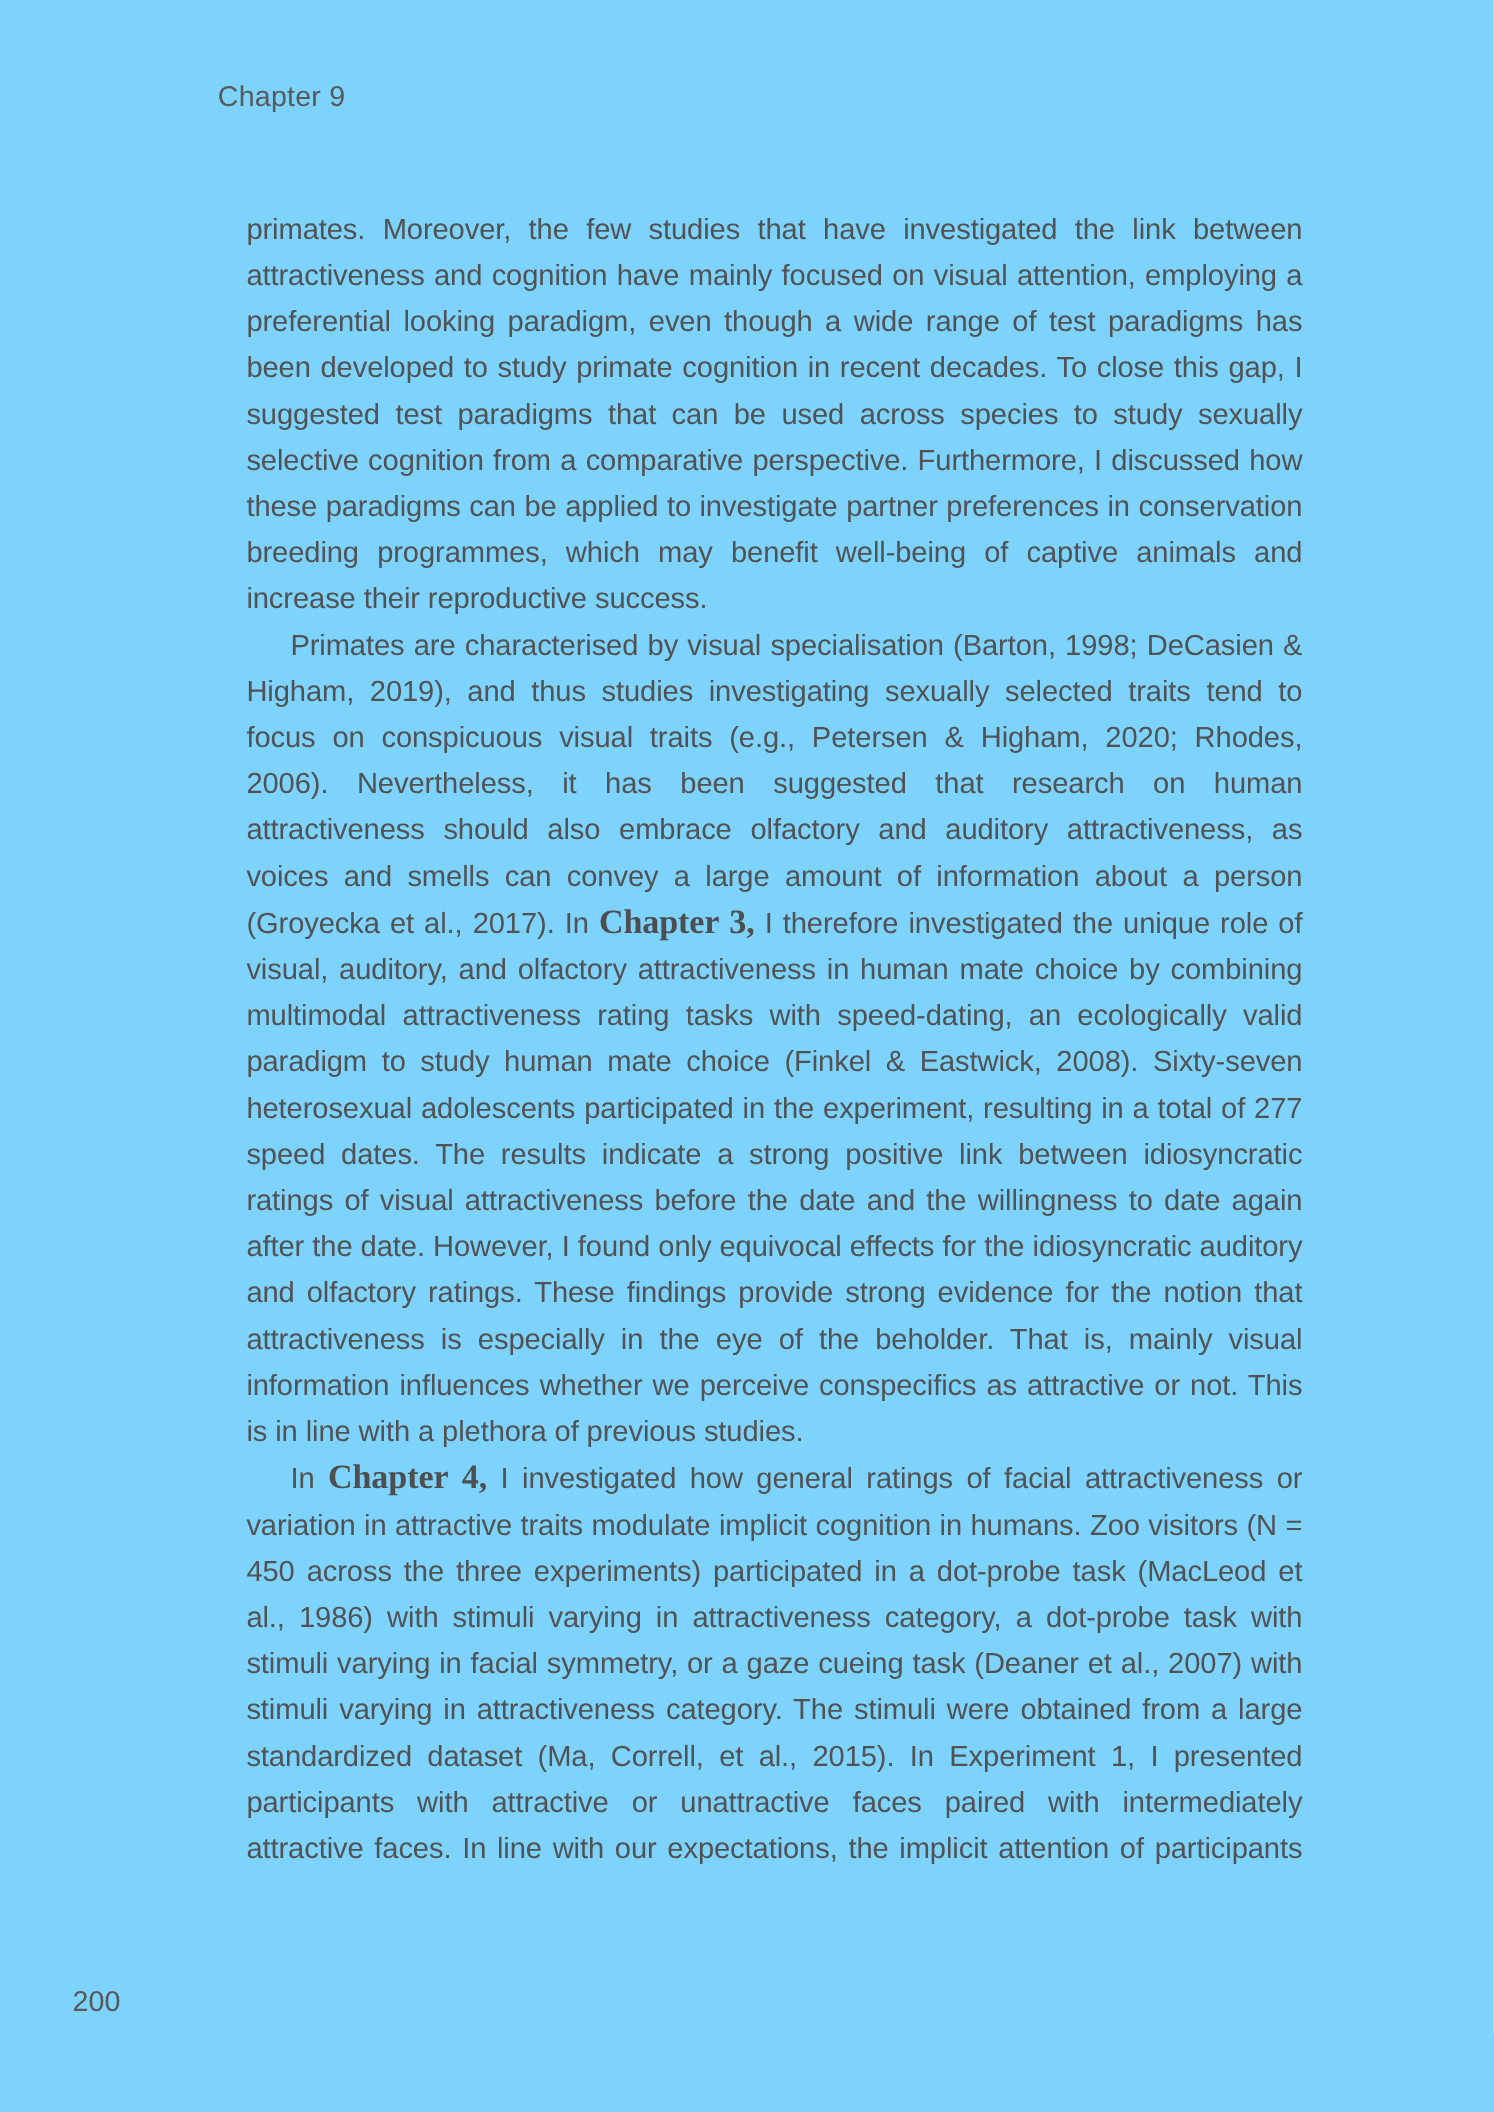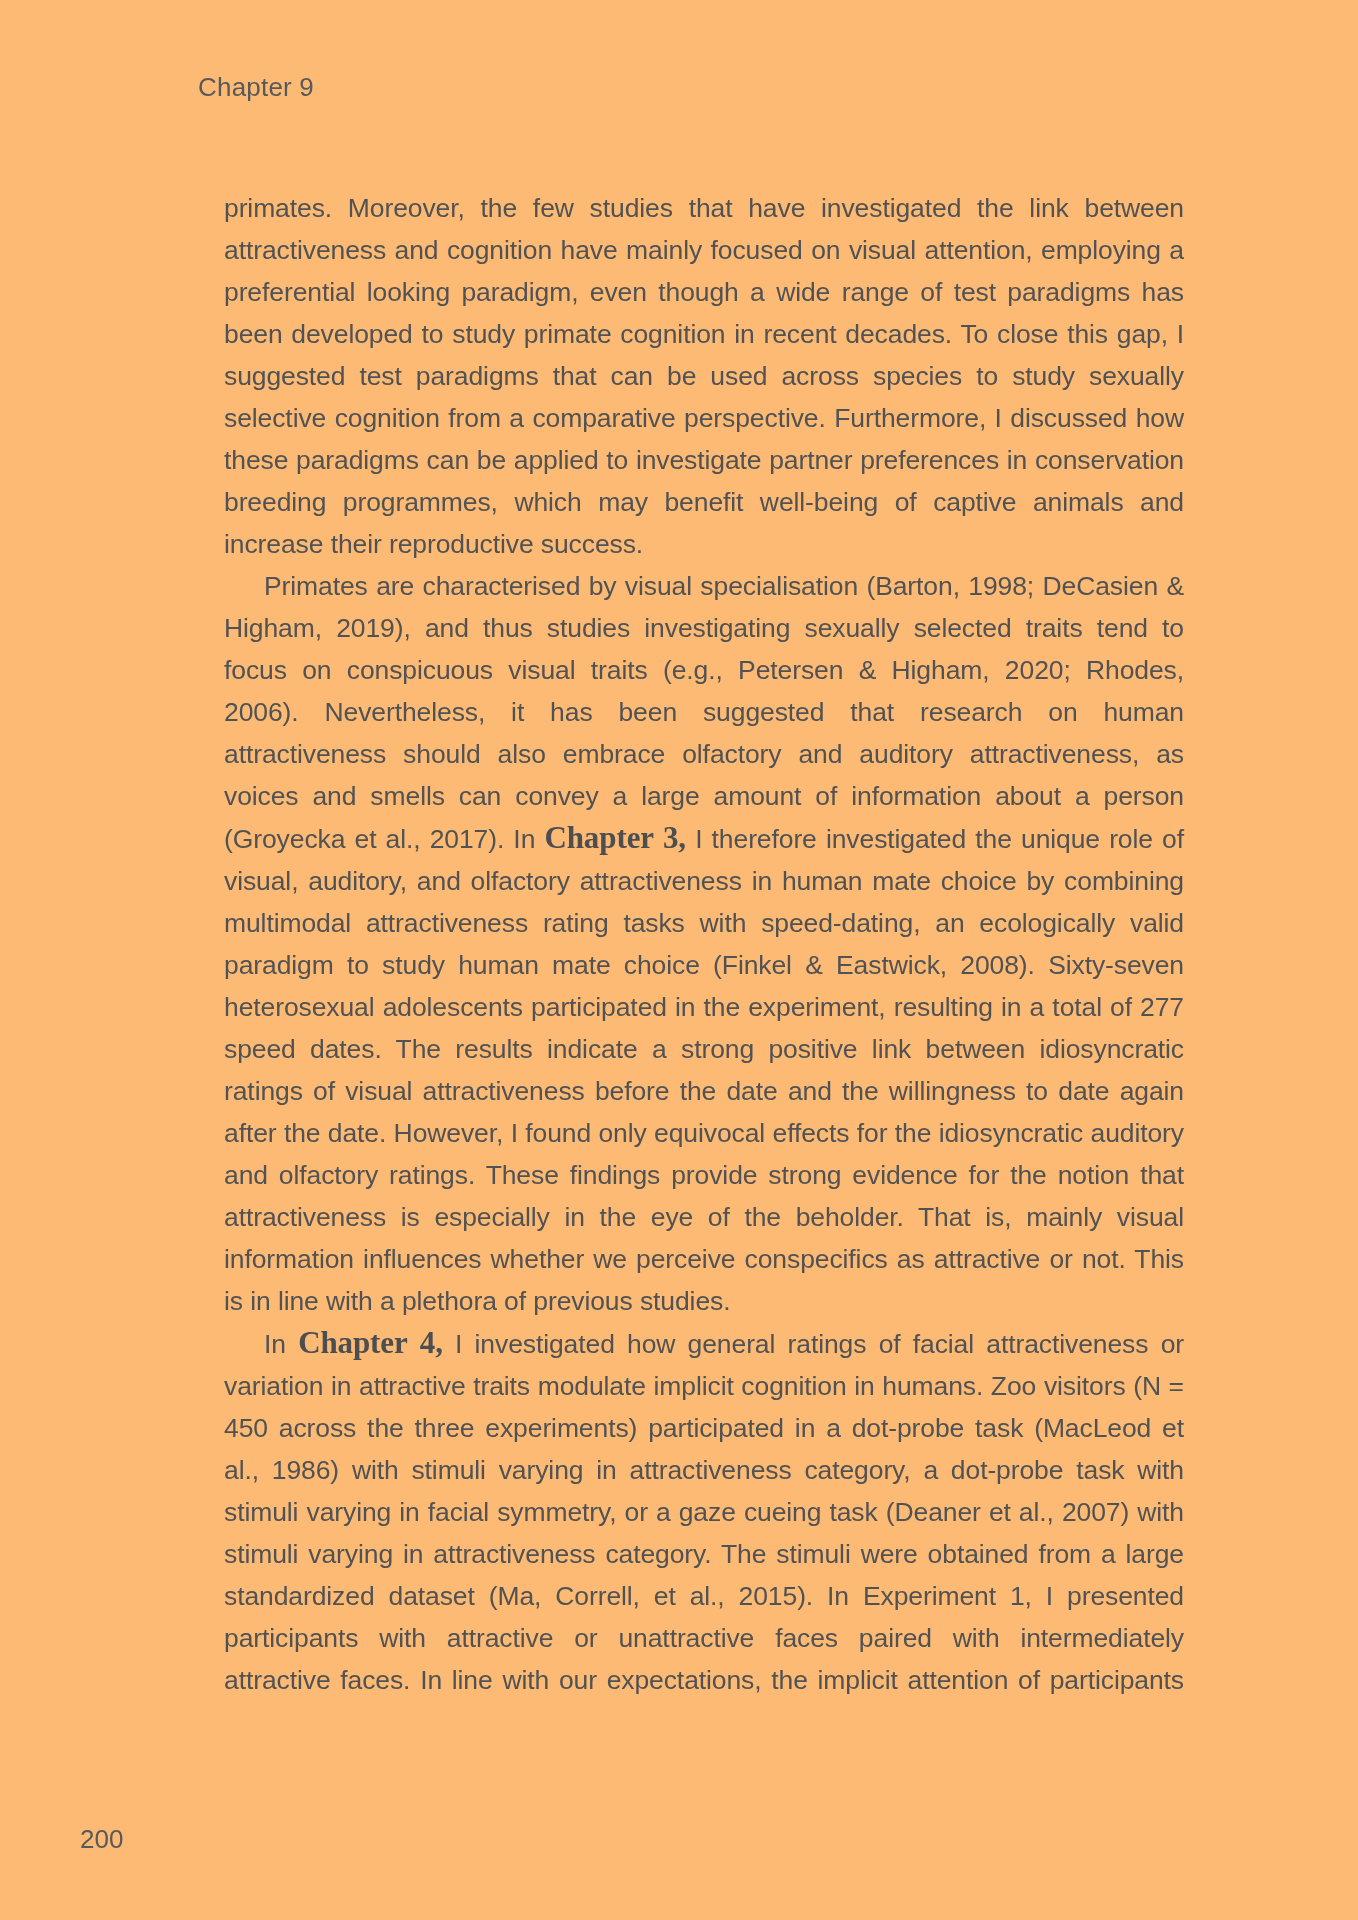--- a/index.html
+++ b/index.html
@@ -4,21 +4,21 @@
 <style>
   html, body {
     margin: 0;
     padding: 0;
     background: #ffffff;
   }
   .page {
     position: relative;
     width: 1358px;
     height: 1920px;
-    background: #fdba74;
+    background: #7dd3fc;
     overflow: hidden;
     font-family: "Liberation Sans", sans-serif;
   }
   .running-header {
     position: absolute;
     left: 198px;
     top: 72px;
     font-size: 26px;
     line-height: 1.2;
     color: #58595b;
@@ -49,26 +49,25 @@
   .para span.b {
     font-family: "Liberation Serif", serif;
     font-weight: 700;
     font-size: 31px;
     color: #4d4e50;
   }
   .para span.i {
   }
   .page-number {
     position: absolute;
-    left: 80px;
+    left: 66px;
     top: 1804px;
     font-size: 26px;
     line-height: 1.2;
     color: #58595b;
-    margin-top: 20px;
   }
 </style>
 </head>
 <body>
 
 <div class="page">
 
   <div class="running-header">Chapter 9</div>
 
   <div class="text-column">

